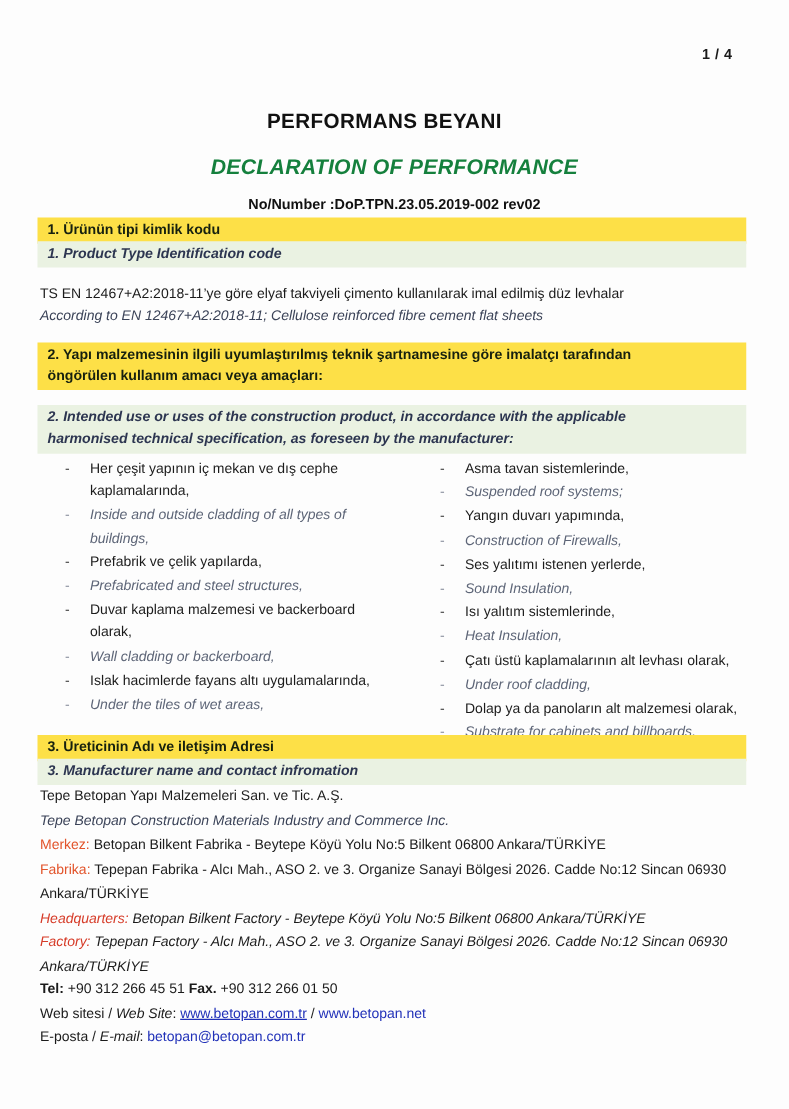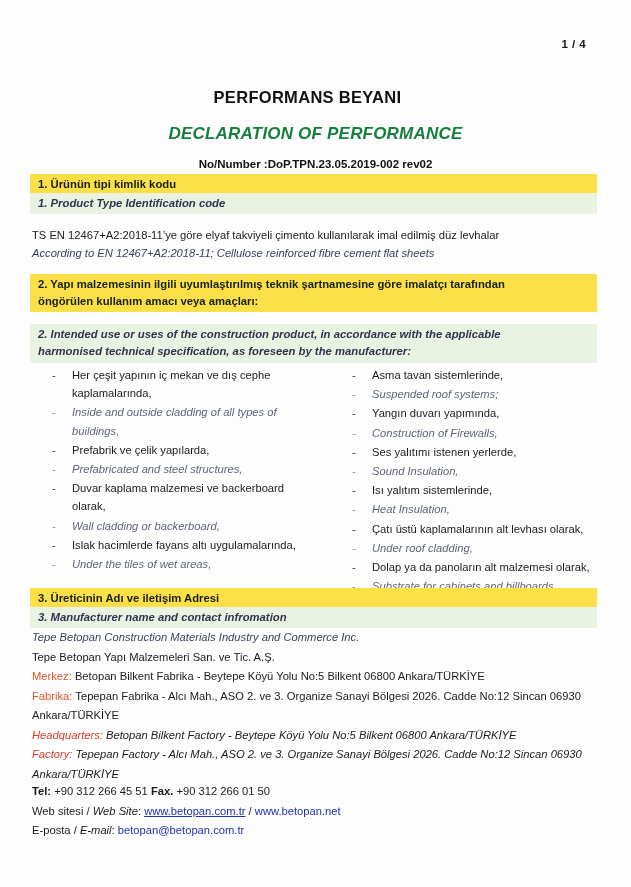--- a/index.html
+++ b/index.html
@@ -272,22 +272,22 @@
       <div class="li en">
         <span class="dash">-</span>
         <span class="txt">Substrate for cabinets and billboards,</span>
       </div>
     </div>
 
   <div class="band band-tr" style="top:588px;">3. Üreticinin Adı ve iletişim Adresi</div>
   <div class="band band-en" style="top:607px;">3. Manufacturer name and contact infromation</div>
 
   <div class="contact" style="top:628px;">
+    <div class="row">Tepe Betopan Yapı Malzemeleri San. ve Tic. A.Ş.</div>
     <div class="row en-line">Tepe Betopan Construction Materials Industry and Commerce Inc.</div>
-    <div class="row">Tepe Betopan Yapı Malzemeleri San. ve Tic. A.Ş.</div>
   </div>
 
   <div class="contact" style="top:667px;">
     <div class="row">
       <span class="lbl-tr">Merkez:</span>
       <span>Betopan Bilkent Fabrika - Beytepe Köyü Yolu No:5 Bilkent 06800 Ankara/TÜRKİYE</span>
     </div>
     <div class="row">
       <span class="lbl-tr">Fabrika:</span>
       <span>Tepepan Fabrika - Alcı Mah., ASO 2. ve 3. Organize Sanayi Bölgesi 2026. Cadde No:12 Sincan 06930 Ankara/TÜRKİYE</span>

